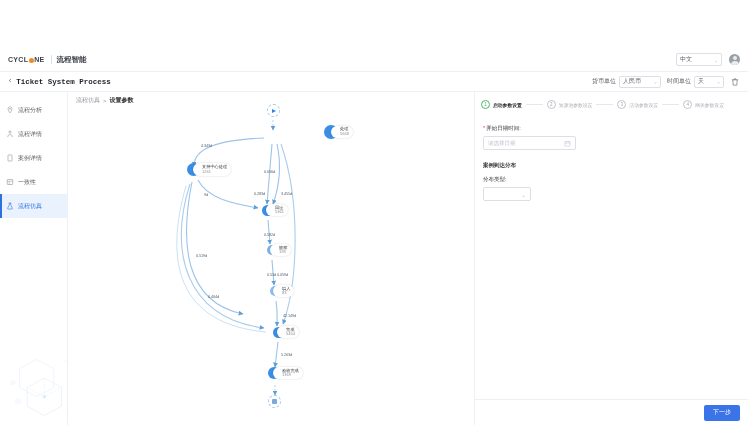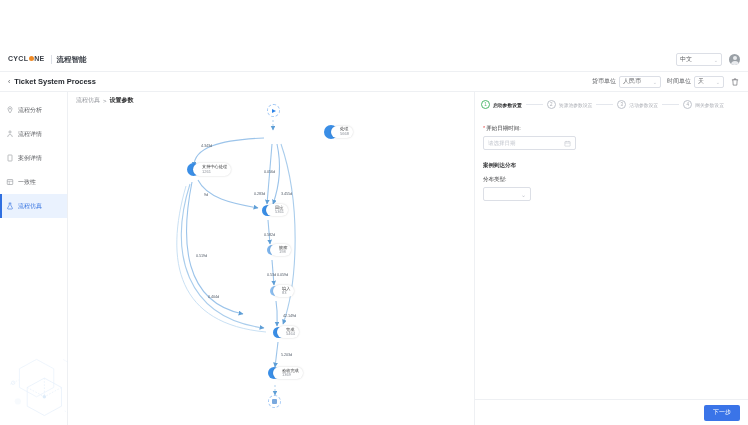--- a/index.html
+++ b/index.html
@@ -11,21 +11,21 @@
     overflow: hidden;
   }
   #app { position: relative; width: 748px; height: 425px; }
 
   
   .topbar {
     position: absolute; left: 0; top: 48px; width: 748px; height: 24px;
     background: #ffffff; border-bottom: 1px solid #eef0f3;
     display: flex; align-items: center; padding: 0 8px;
   }
-  .logo { display: flex; align-items: flex-start; gap: 5px; }
+  .logo { display: flex; align-items: center; gap: 5px; }
   .logo-mark {
     font-size: 7px; font-weight: bold; letter-spacing: .3px;
     color: #3a3f47; position: relative; padding-right: 1px;
   }
   .logo-mark .o-dot {
     display: inline-block; width: 5px; height: 5px; border-radius: 50%;
     background: #f08a24; margin: 0 .5px; vertical-align: -0.5px;
   }
   .logo-sep { width: 1px; height: 9px; background: #dcdfe6; }
   .logo-text { font-size: 7.5px; color: #3a3f47; font-weight: bold; }
@@ -49,21 +49,21 @@
   }
   .avatar::after {
     content: ""; position: absolute; left: 1.5px; top: 7px;
     width: 8px; height: 5px; border-radius: 4px 4px 0 0; background: #e9ebee;
   }
 
   
   .pagehead {
     position: absolute; left: 0; top: 72px; width: 748px; height: 20px;
     background: #ffffff; border-bottom: 1px solid #eef0f3;
-    display: flex; align-items: center; padding: 0 8px;
+    display: flex; align-items: center; padding: 0 8px; font-family: Liberation Mono, monospace;
   }
   .back-chevron {
     font-size: 7px; color: #606266; margin-right: 4px; line-height: 1;
   }
   .page-title { font-size: 7.5px; font-weight: bold; color: #1f2329; }
   .pagehead-right { margin-left: auto; display: flex; align-items: center; gap: 6px; }
   .unit-group { display: flex; align-items: center; gap: 3px; }
   .unit-label { font-size: 6px; color: #606266; }
   .unit-select {
     height: 12px; border: 1px solid #dcdfe6; border-radius: 2px; background: #fff;

